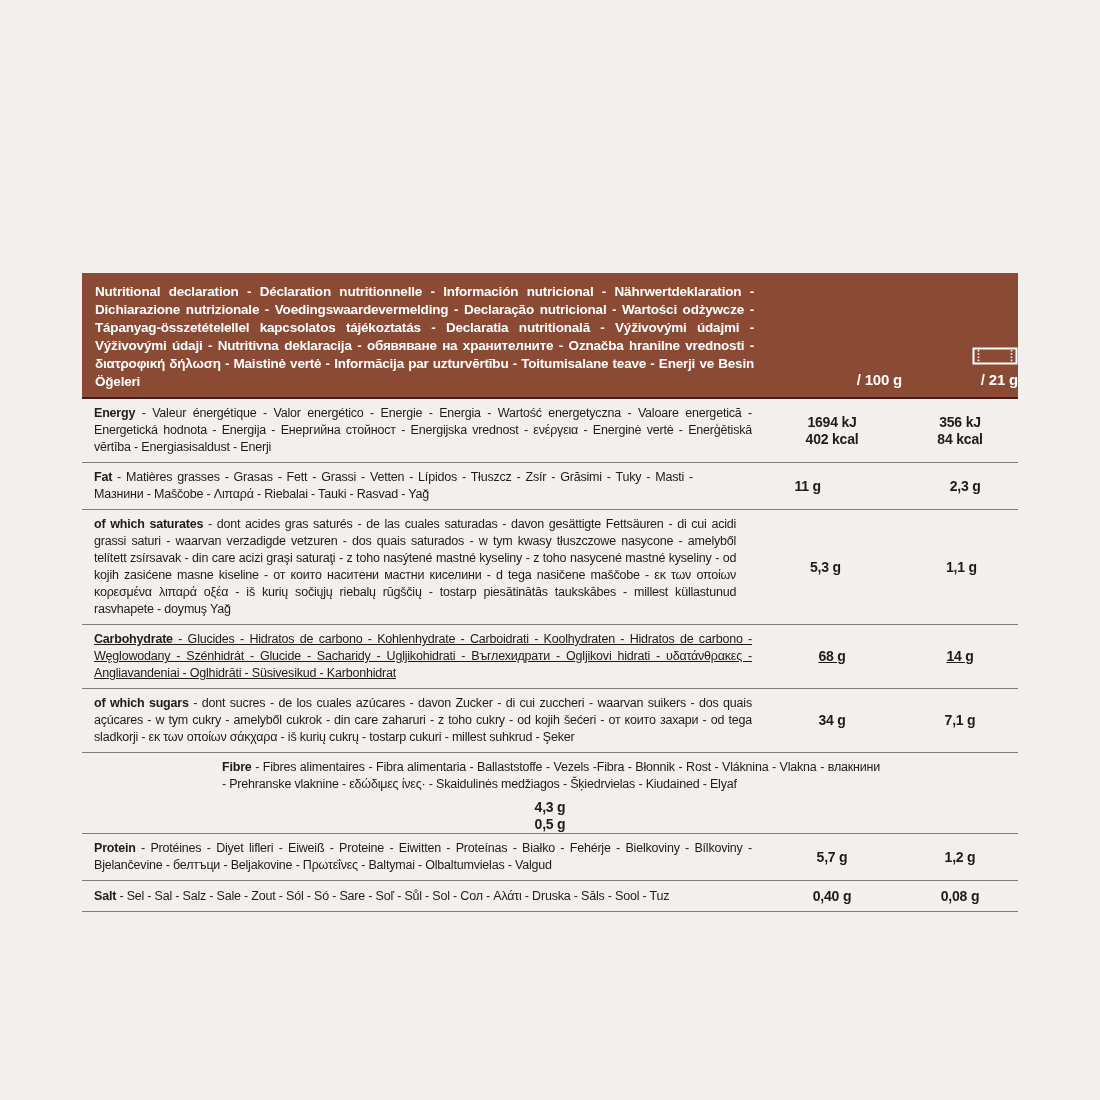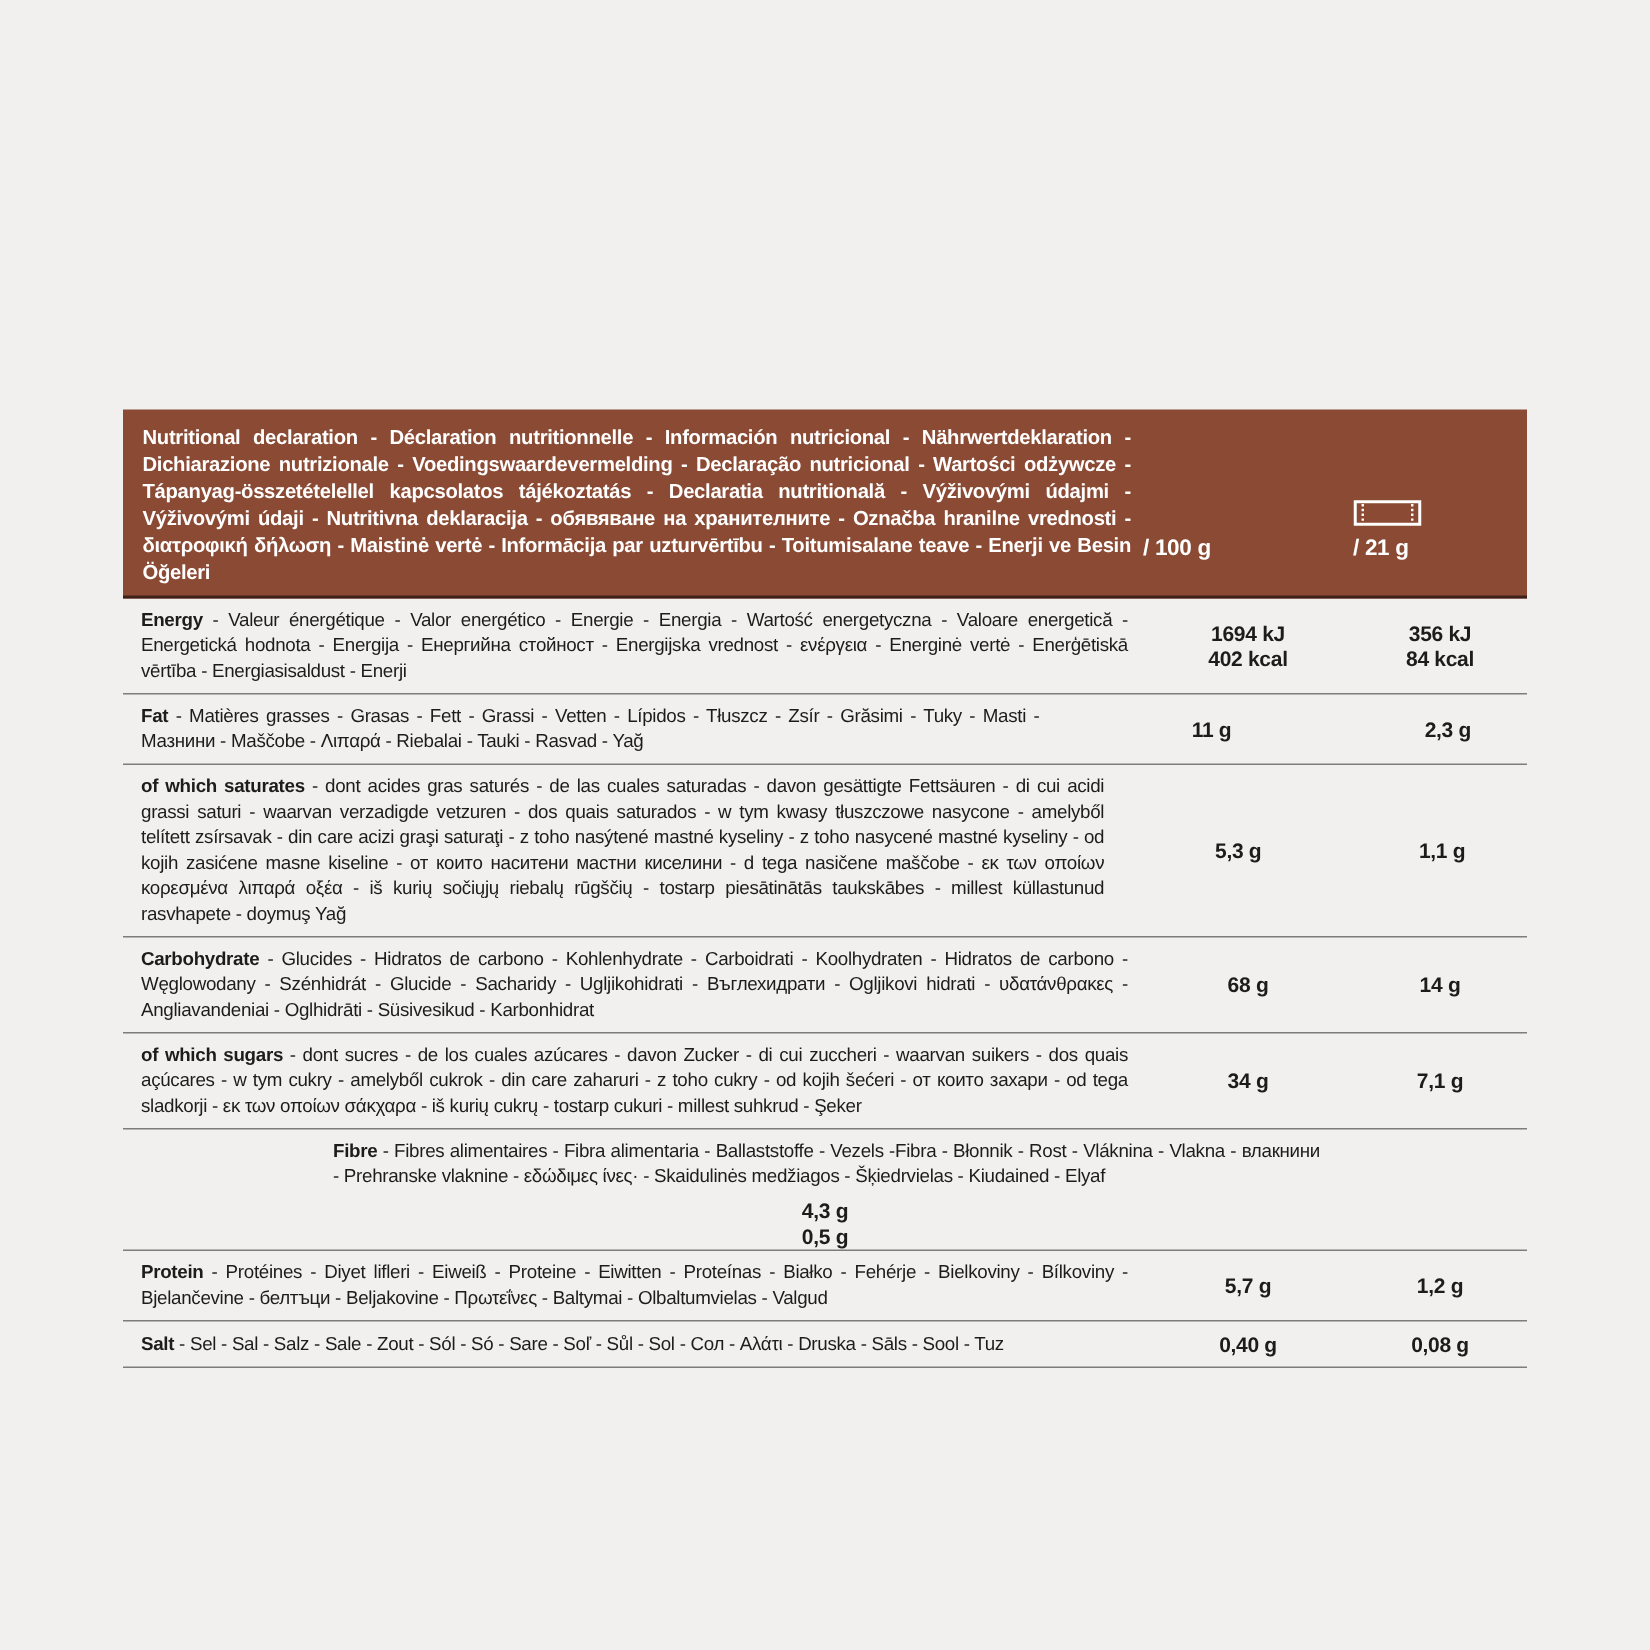--- a/index.html
+++ b/index.html
@@ -31,22 +31,22 @@
     width: 680px;
     padding: 10px 8px 6px 13px;
     font-size: 13.5px;
     font-weight: bold;
     line-height: 18px;
     letter-spacing: -0.2px;
     text-align: justify;
   }
   .h-col {
     display: flex; flex-direction: column;
-    justify-content: flex-end; align-items: flex-start;
-    padding-bottom: 23px;
+    justify-content: flex-end; align-items: flex-end;
+    padding-bottom: 9px;
     box-sizing: border-box;
   }
   .h-col-100 { width: 140px; }
   .h-col-21  { width: 116px; }
   .h-col-label { font-size: 15px; font-weight: bold; letter-spacing: -0.2px; white-space: nowrap; }
   .bar-icon { margin-bottom: 5px; display: block; }
 
   
   .nrow {
     display: flex;
@@ -74,21 +74,21 @@
     letter-spacing: -0.2px;
     white-space: nowrap;
   }
   .nrow .val-100 { width: 140px; }
   .nrow .val-21  { width: 116px; }
   .nrow .val div:empty { display: none; }
 
   .r-energy   { min-height: 52px; }
   .r-fat      { min-height: 44px; gap: 41px; }
   .r-sat      { min-height: 96px; gap: 11px; }
-  .r-carb     { min-height: 59px; }
+  .r-carb     { min-height: 59px; text-decoration: underline; }
   .r-sugars   { min-height: 60px; }
   .r-fibre    { min-height: 46px; flex-direction: column; }
   .r-protein  { min-height: 44px; align-items: center; }
   .r-salt     { min-height: 31px; }
 </style>
 </head>
 <body>
 
 <div class="stage">
   <div class="ntable">

